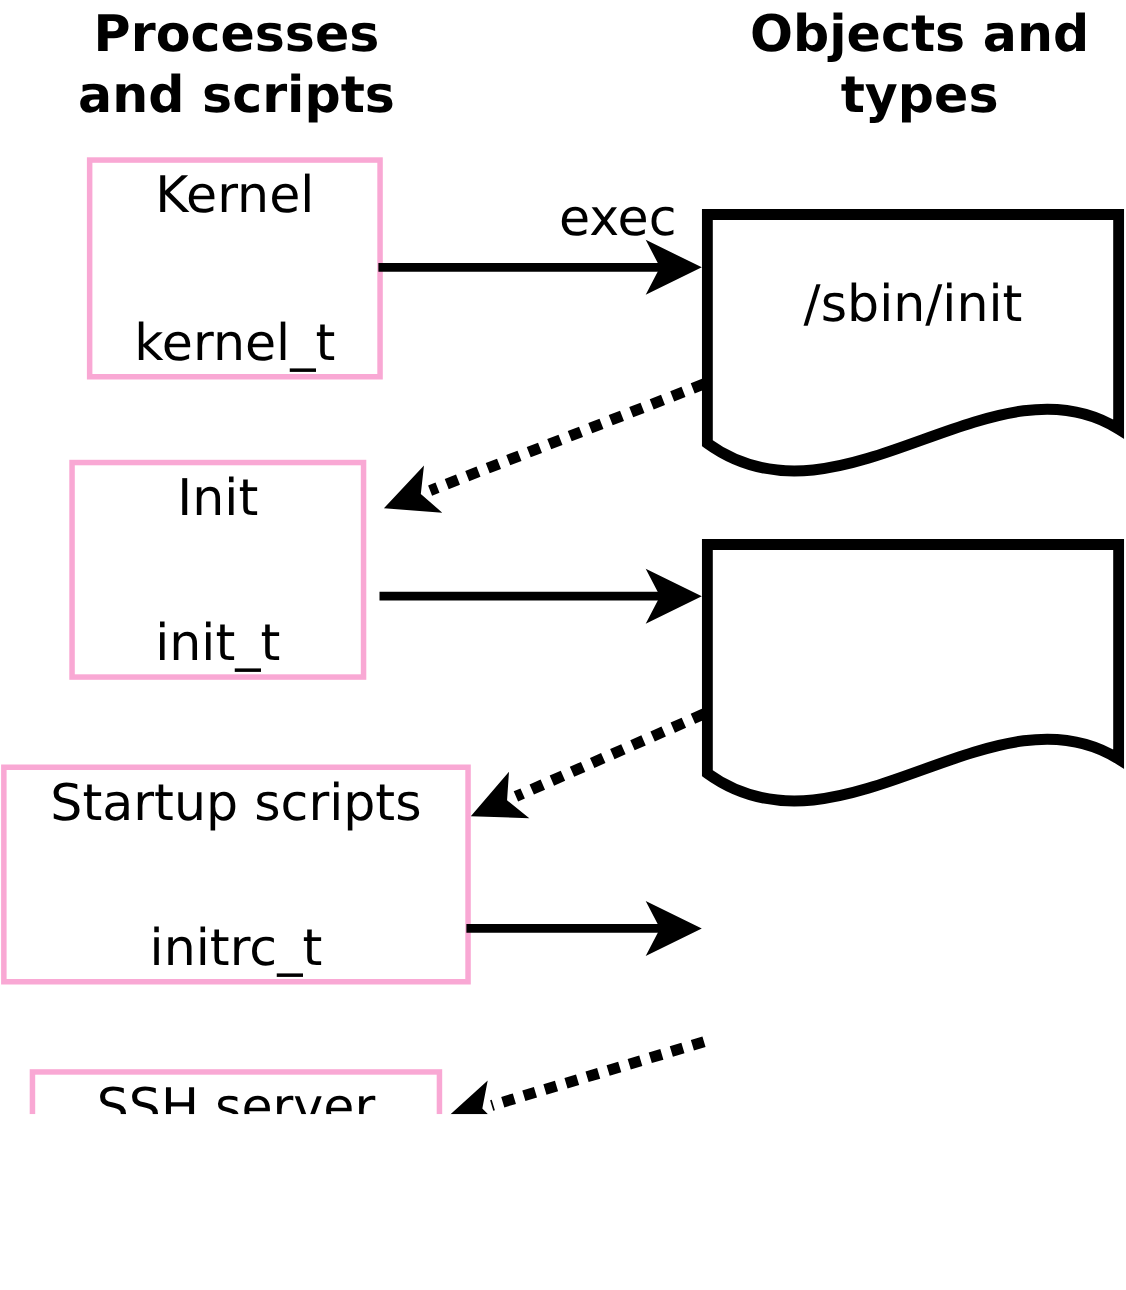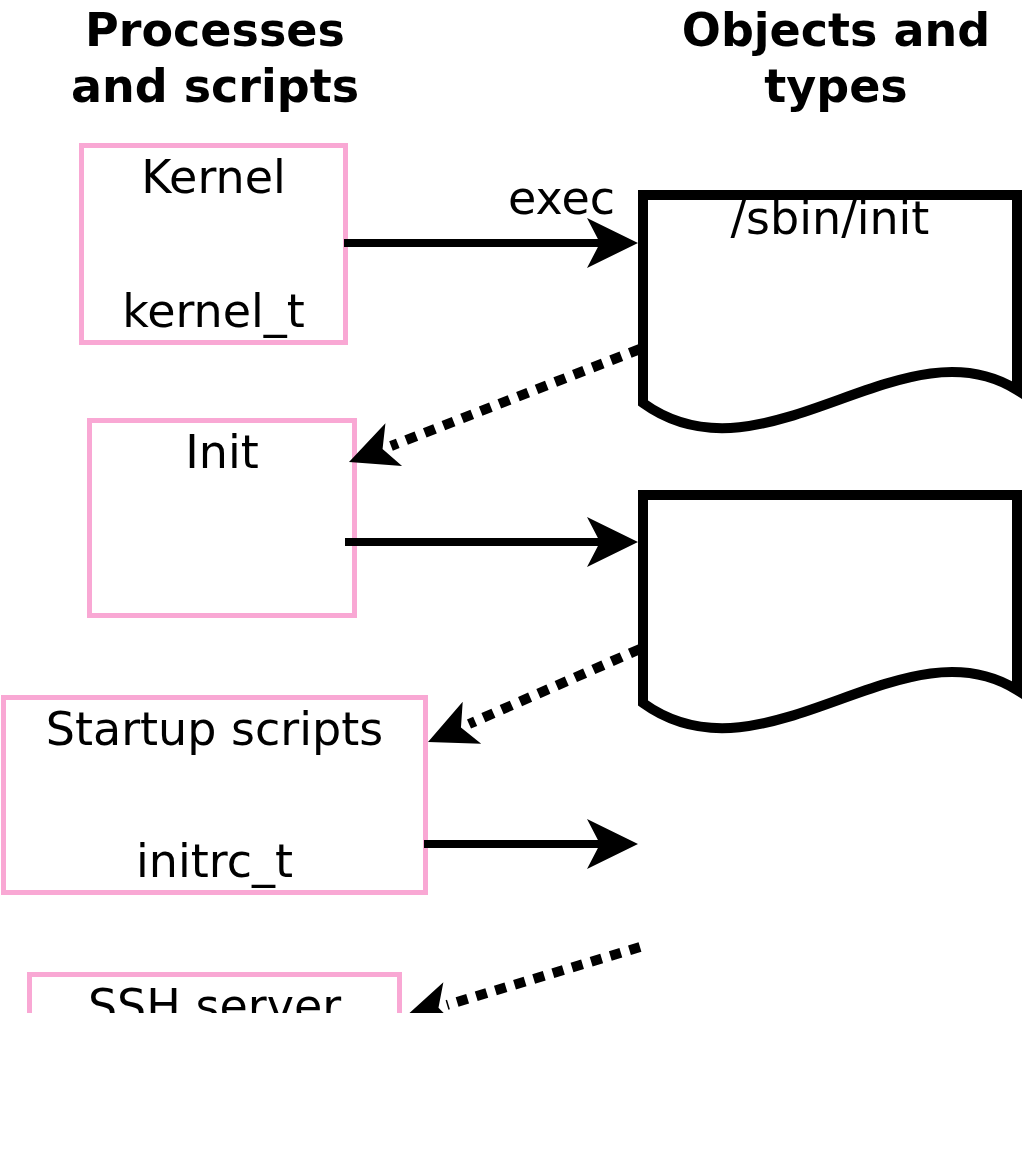--- a/index.html
+++ b/index.html
@@ -40,21 +40,21 @@
     width:384px;height:252px;
     z-index:2;
   }
   .doc svg{position:absolute;left:0;top:0;display:block;}
   .doc-text{
     position:absolute;
     left:0;top:0;width:100%;height:172px;
     display:flex;
     flex-direction:column;
     align-items:center;
-    justify-content:flex-start;
+    justify-content:center;
     text-align:center;
     font-size:46px;
     line-height:57px;
   }
   .exec-label{
     position:absolute;
     left:385px;top:173px;width:230px;
     text-align:right;
     font-size:46px;
     line-height:50px;
@@ -78,22 +78,23 @@
   <div class="hdr hdr-right">
     <div>Objects and</div>
     <div>types</div>
   </div>
 
   <div class="pbox" style="left:79px;top:143px;width:269px;height:202px;">
     <div>Kernel</div>
     <div>kernel_t</div>
   </div>
 
-  <div class="pbox" style="left:87px;top:418px;width:270px;height:200px;">
+  <div class="pbox" style="left:63px;top:418px;width:270px;height:200px;">
     <div>Init</div>
+    <div>init_t</div>
   </div>
 
   <div class="pbox" style="left:1px;top:695px;width:427px;height:200px;">
     <div>Startup scripts</div>
     <div>initrc_t</div>
   </div>
 
   <div class="pbox" style="left:27px;top:972px;width:375px;height:196px;">
     <div>SSH server</div>
     <div>sshd_t</div>

